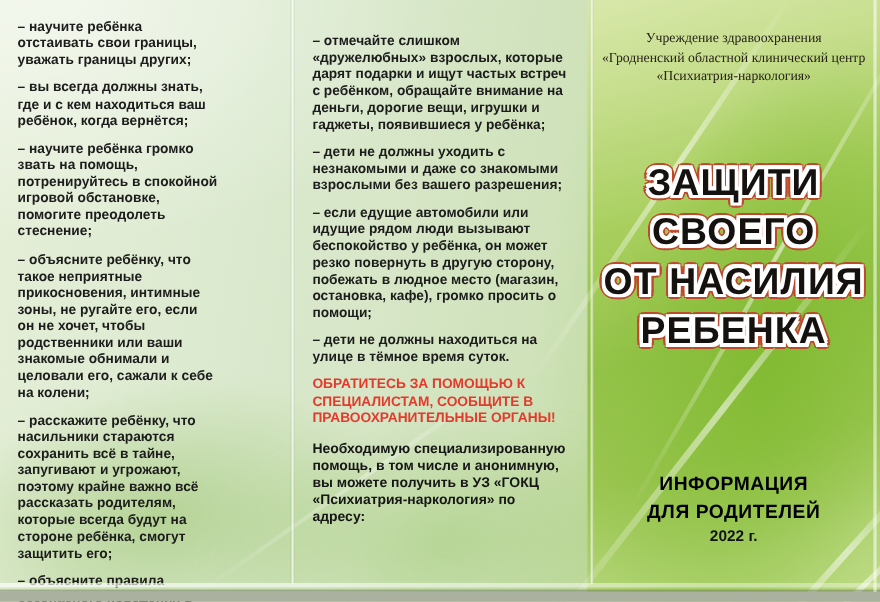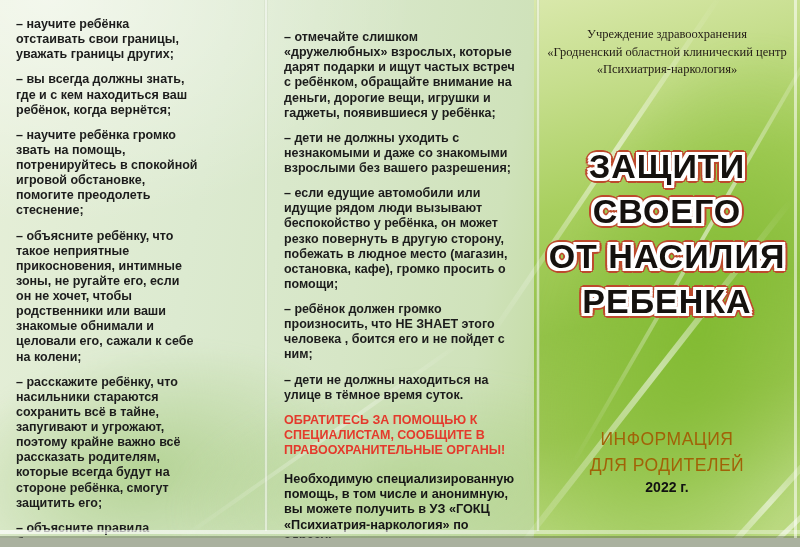--- a/index.html
+++ b/index.html
@@ -55,21 +55,21 @@
     font-size:34px;font-weight:bold;line-height:45px;letter-spacing:1px;color:#15110e;
     text-shadow:
       -3px -3px 0 #fff, 3px -3px 0 #fff, -3px 3px 0 #fff, 3px 3px 0 #fff,
       -3px 0 0 #fff, 3px 0 0 #fff, 0 -3px 0 #fff, 0 3px 0 #fff,
       -2px -2px 0 #fff, 2px -2px 0 #fff, -2px 2px 0 #fff, 2px 2px 0 #fff,
       -5px 0 0 #bd4a2d, 5px 0 0 #bd4a2d, 0 -5px 0 #bd4a2d, 0 5px 0 #bd4a2d,
       -4px -4px 0 #bd4a2d, 4px -4px 0 #bd4a2d, -4px 4px 0 #bd4a2d, 4px 4px 0 #bd4a2d,
       -5px -2px 0 #bd4a2d, 5px -2px 0 #bd4a2d, -5px 2px 0 #bd4a2d, 5px 2px 0 #bd4a2d,
       -2px -5px 0 #bd4a2d, 2px -5px 0 #bd4a2d, -2px 5px 0 #bd4a2d, 2px 5px 0 #bd4a2d;}
   .audience{position:absolute;left:0;right:0;top:426px;text-align:center;
-    font-size:17.5px;font-weight:normal;line-height:1.5;letter-spacing:.5px;color:#a16207;}
+    font-size:17.5px;font-weight:bold;line-height:1.5;letter-spacing:.5px;color:#000000;}
   .year{position:absolute;left:0;right:0;top:479px;text-align:center;
     font-size:14px;font-weight:bold;color:#121212;}
 </style>
 </head>
 <body>
 
 <div class="page">
 
   <div class="bg-base"></div>
   <div class="glow-topleft"></div>
@@ -92,21 +92,20 @@
     <p class="tip">– научите ребёнка громко звать на помощь, потренируйтесь в спокойной игровой обстановке, помогите преодолеть стеснение;</p>
     <p class="tip">– объясните ребёнку, что такое неприятные прикосновения, интимные зоны, не ругайте его, если он не хочет, чтобы родственники или ваши знакомые обнимали и целовали его, сажали к себе на колени;</p>
     <p class="tip">– расскажите ребёнку, что насильники стараются сохранить всё в тайне, запугивают и угрожают, поэтому крайне важно всё рассказать родителям, которые всегда будут на стороне ребёнка, смогут защитить его;</p>
     <p class="tip">– объясните правила безопасного поведения в сети, ознакомьте с понятием «конфиденциальные данные», не разрешайте без вашего ведома встречаться с виртуальными знакомыми;</p>
   </div>
 
   <div class="panel panel-middle">
     <p class="tip">– отмечайте слишком «дружелюбных» взрослых, которые дарят подарки и ищут частых встреч с ребёнком, обращайте внимание на деньги, дорогие вещи, игрушки и гаджеты, появившиеся у ребёнка;</p>
     <p class="tip">– дети не должны уходить с незнакомыми и даже со знакомыми взрослыми без вашего разрешения;</p>
     <p class="tip">– если едущие автомобили или идущие рядом люди вызывают беспокойство у ребёнка, он может резко повернуть в другую сторону, побежать в людное место (магазин, остановка, кафе), громко просить о помощи;</p>
-    <p class="tip">– ребёнок должен громко произносить, что НЕ ЗНАЕТ этого человека , боится его и не пойдет с ним;</p>
     <p class="tip">– дети не должны находиться на улице в тёмное время суток.</p>
     <p class="alert">ОБРАТИТЕСЬ ЗА ПОМОЩЬЮ К СПЕЦИАЛИСТАМ, СООБЩИТЕ В ПРАВООХРАНИТЕЛЬНЫЕ ОРГАНЫ!</p>
     <p class="help">Необходимую специализированную помощь, в том числе и анонимную, вы можете получить в УЗ «ГОКЦ «Психиатрия-наркология» по адресу:</p>
 
   </div>
 
   <div class="panel panel-right">
     <div class="org">
       <div>Учреждение здравоохранения</div>
       <div>«Гродненский областной клинический центр</div>

